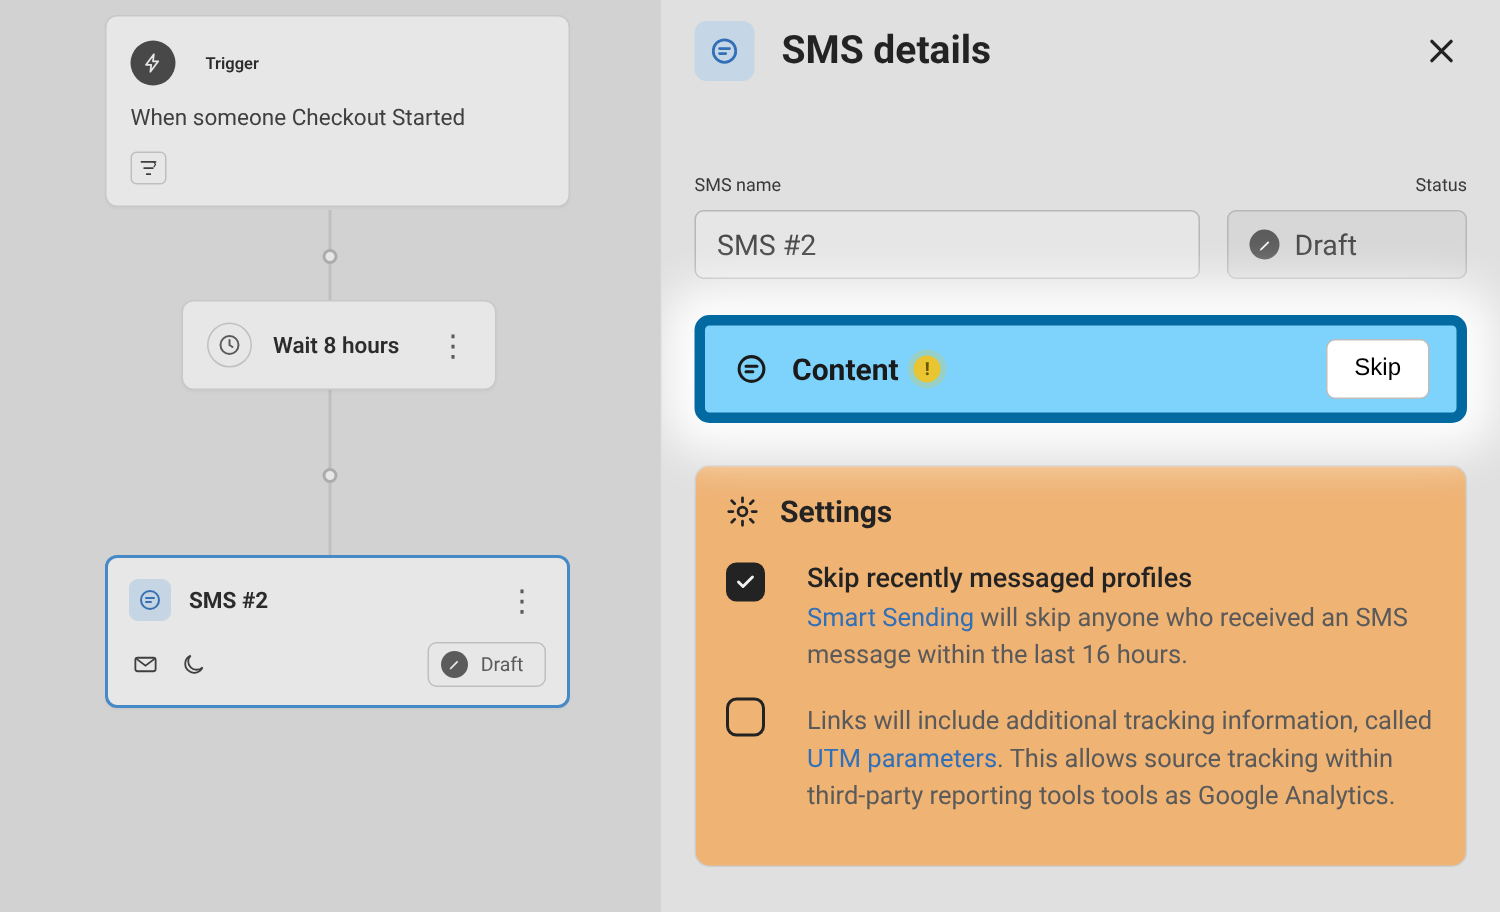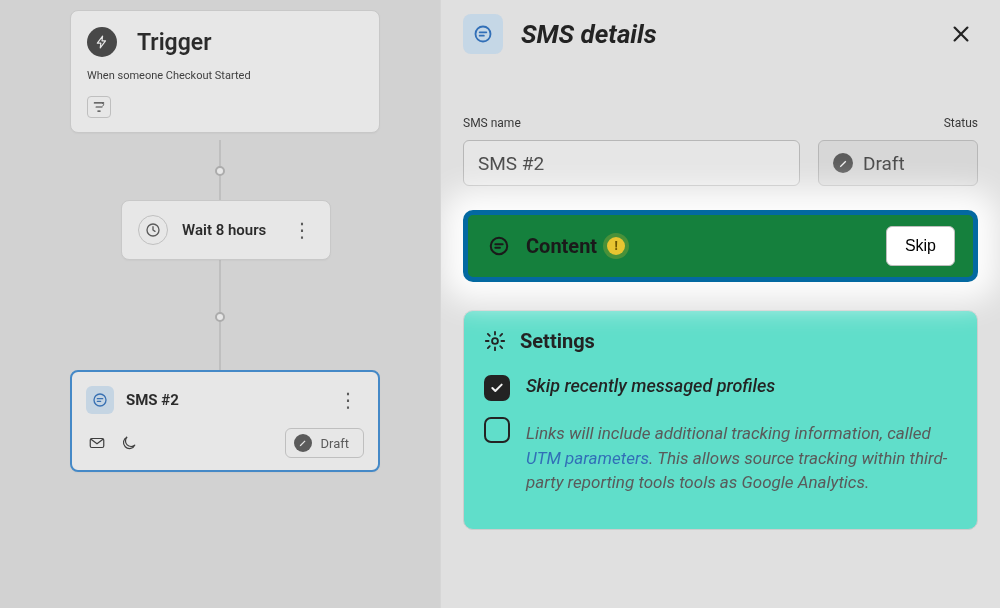--- a/index.html
+++ b/index.html
@@ -14,22 +14,22 @@
   .connector { position: absolute; left: 50%; width: 2px; background: #cfcfcf; transform: translateX(-1px); }
   .conn1 { top: 140px; height: 60px; }
   .conn1dot { position: absolute; top: 166px; left: 50%; width: 10px; height: 10px; border: 2px solid #b7b7b7; background: #fff; border-radius: 50%; transform: translateX(-50%); }
   .conn2 { top: 260px; height: 110px; }
   .conn2dot { position: absolute; top: 312px; left: 50%; width: 10px; height: 10px; border: 2px solid #b7b7b7; background: #fff; border-radius: 50%; transform: translateX(-50%); }
 
   .node { position: absolute; background: #fff; border: 1px solid #d9d9d9; border-radius: 8px; box-shadow: 0 1px 2px rgba(0,0,0,0.04); }
 
   .node-trigger { top: 10px; left: 70px; width: 310px; padding: 16px 16px 14px 16px; }
   .node-trigger .trig-icon { width: 30px; height: 30px; border-radius: 50%; background: #3e3e3e; display: inline-flex; align-items: center; justify-content: center; margin-right: 10px; }
-  .node-trigger .row1 { display: flex; align-items: center; gap: 10px; font-weight: 600; font-size: 23px; }
-  .node-trigger .desc { margin-top: 12px; font-size: 11px; color: #333; }
+  .node-trigger .row1 { display: flex; align-items: center; gap: 10px; font-weight: 600; font-size: 11px; }
+  .node-trigger .desc { margin-top: 12px; font-size: 15px; color: #333; }
   .node-trigger .sub { margin-top: 14px; }
   .node-trigger .tinybox { display: inline-flex; width: 24px; height: 22px; border: 1px solid #cfcfcf; border-radius: 4px; align-items: center; justify-content: center; font-size: 12px; }
 
   .node-wait { top: 200px; left: 121px; width: 210px; height: 60px; display: flex; align-items: center; padding: 0 12px 0 16px; }
   .node-wait .clock { width: 30px; height: 30px; border-radius: 50%; border: 1px solid #d0d0d0; display: inline-flex; align-items: center; justify-content: center; margin-right: 14px; }
   .node-wait .label { flex: 1; font-weight: 600; font-size: 15px; }
   .kebab { font-size: 20px; color: #555; padding: 0 6px; cursor: pointer; user-select: none; }
 
   .node-sms { top: 370px; left: 70px; width: 310px; border: 2px solid #3a8dd8; border-radius: 8px; padding: 14px 14px 12px 14px; }
   .node-sms .head { display: flex; align-items: center; }
@@ -40,45 +40,45 @@
   .mini-icon { width: 22px; height: 22px; border-radius: 4px; display: inline-flex; align-items: center; justify-content: center; margin-right: 10px; color: #333; }
   .draft-pill { margin-left: auto; border: 1px solid #cfcfcf; border-radius: 6px; height: 30px; display: inline-flex; align-items: center; padding: 0 14px 0 8px; font-size: 13px; gap: 8px; color: #555; }
   .pencil-dot { width: 18px; height: 18px; border-radius: 50%; background: #555; display: inline-flex; align-items: center; justify-content: center; }
 
   
   .panel { position: absolute; right: 0; top: 0; width: 560px; height: 608px; background: #ececec; border-left: 1px solid #d6d6d6; overflow: hidden; }
   .panel-tint { position: absolute; inset: 0; background: rgba(120,120,120,0.10); pointer-events: none; z-index: 30; }
 
   .panel-head { position: relative; height: 68px; display: flex; align-items: center; padding: 0 22px; }
   .panel-head .icon { width: 40px; height: 40px; background: #cfe2f3; border-radius: 8px; display: inline-flex; align-items: center; justify-content: center; margin-right: 18px; }
-  .panel-head .title { font-size: 26px; font-weight: 700; font-style: italic; }
+  .panel-head .title { font-size: 26px; font-weight: 700; }
   .panel-head .close { margin-left: auto; font-size: 26px; cursor: pointer; padding: 6px; }
 
   .panel-body { padding: 0 22px 22px 22px; position: relative; }
 
   .field-row { display: flex; gap: 18px; margin-top: 48px; }
   .field { display: flex; flex-direction: column; gap: 10px; }
   .field.grow { flex: 1; }
   .field-label { font-size: 12px; color: #333; }
   .inputlike { height: 46px; border: 1px solid #bfbfbf; border-radius: 6px; background: #f3f3f3; display: flex; align-items: center; padding: 0 14px; font-size: 19px; color: #444; }
   .status-field { width: 160px; text-align: right; }
   .status-field .inputlike { background: #e3e3e3; gap: 10px; }
   .pencil-dot-dark { width: 20px; height: 20px; border-radius: 50%; background: #5a5a5a; display: inline-flex; align-items: center; justify-content: center; }
 
   .content-card { position: relative; z-index: 50; margin-top: 24px; margin-left: -22px; margin-right: -22px; padding: 0 22px; }
-  .content-inner { background: #15803d; border: 5px solid #0369a1; border-radius: 10px; height: 72px; display: flex; align-items: center; padding: 0 18px; box-shadow: 0 0 30px 20px rgba(255,255,255,0.95); }
+  .content-inner { background: #7dd3fc; border: 7px solid #0369a1; border-radius: 10px; height: 72px; display: flex; align-items: center; padding: 0 18px; box-shadow: 0 0 30px 20px rgba(255,255,255,0.95); }
   .content-inner .ci-icon { width: 26px; height: 26px; display: inline-flex; align-items: center; justify-content: center; margin-right: 14px; }
   .content-inner .ci-title { font-size: 20px; font-weight: 700; margin-right: 10px; }
   .warn-dot { width: 18px; height: 18px; border-radius: 50%; background: #e8c531; display: inline-flex; align-items: center; justify-content: center; color: #6b5500; font-size: 12px; font-weight: 800; box-shadow: 0 0 0 4px rgba(232,197,49,0.25); }
   .edit-btn { margin-left: auto; height: 40px; padding: 0 18px; border: 1px solid #bdbdbd; border-radius: 6px; background: #fff; font-size: 16px; font-weight: 500; cursor: pointer; }
 
-  .settings-card { margin-top: 28px; background: #5eead4; border: 1px solid #d7d7d7; border-radius: 10px; padding: 18px 20px 18px 20px; }
+  .settings-card { margin-top: 28px; background: #fdba74; border: 1px solid #d7d7d7; border-radius: 10px; padding: 18px 20px 18px 20px; }
   .settings-head { display: flex; align-items: center; gap: 14px; font-size: 20px; font-weight: 700; margin-bottom: 22px; }
 
-  .setting-row { display: flex; gap: 16px; margin-bottom: 16px; font-style: italic; }
+  .setting-row { display: flex; gap: 28px; margin-bottom: 16px; }
   .checkbox { width: 26px; height: 26px; border: 2px solid #1a1a1a; border-radius: 7px; flex: none; display: inline-flex; align-items: center; justify-content: center; }
   .checkbox.checked { background: #1a1a1a; }
   .setting-text .t1 { font-size: 18px; font-weight: 500; color: #1a1a1a; }
   .setting-text .t2 { font-size: 17px; color: #575757; margin-top: 4px; line-height: 1.45; }
   .link { color: #2a6fbf; text-decoration: none; }
 
   svg { display: block; }
 </style>
 </head>
 <body>
@@ -226,20 +226,23 @@
         </div>
 
         <div class="setting-row">
           <span class="checkbox checked">
             <svg width="16" height="16" viewBox="0 0 24 24">
                 <path d="m5 12 4.5 4.5L19 7" stroke="#fff" stroke-width="3" stroke-linecap="round" stroke-linejoin="round" fill="none"></path>
               </svg>
           </span>
           <div class="setting-text">
             <div class="t1">Skip recently messaged profiles</div>
+            <div class="t2">
+              <a href="#" class="link">Smart Sending</a><span> will skip anyone who received an SMS message within the last 16 hours.</span>
+            </div>
           </div>
         </div>
 
         <div class="setting-row">
           <span class="checkbox"></span>
           <div class="setting-text">
             <div class="t2">
               <span>Links will include additional tracking information, called </span><a href="#" class="link">UTM parameters</a><span>. This allows source tracking within third-party reporting tools tools as Google Analytics.</span>
             </div>
           </div>

